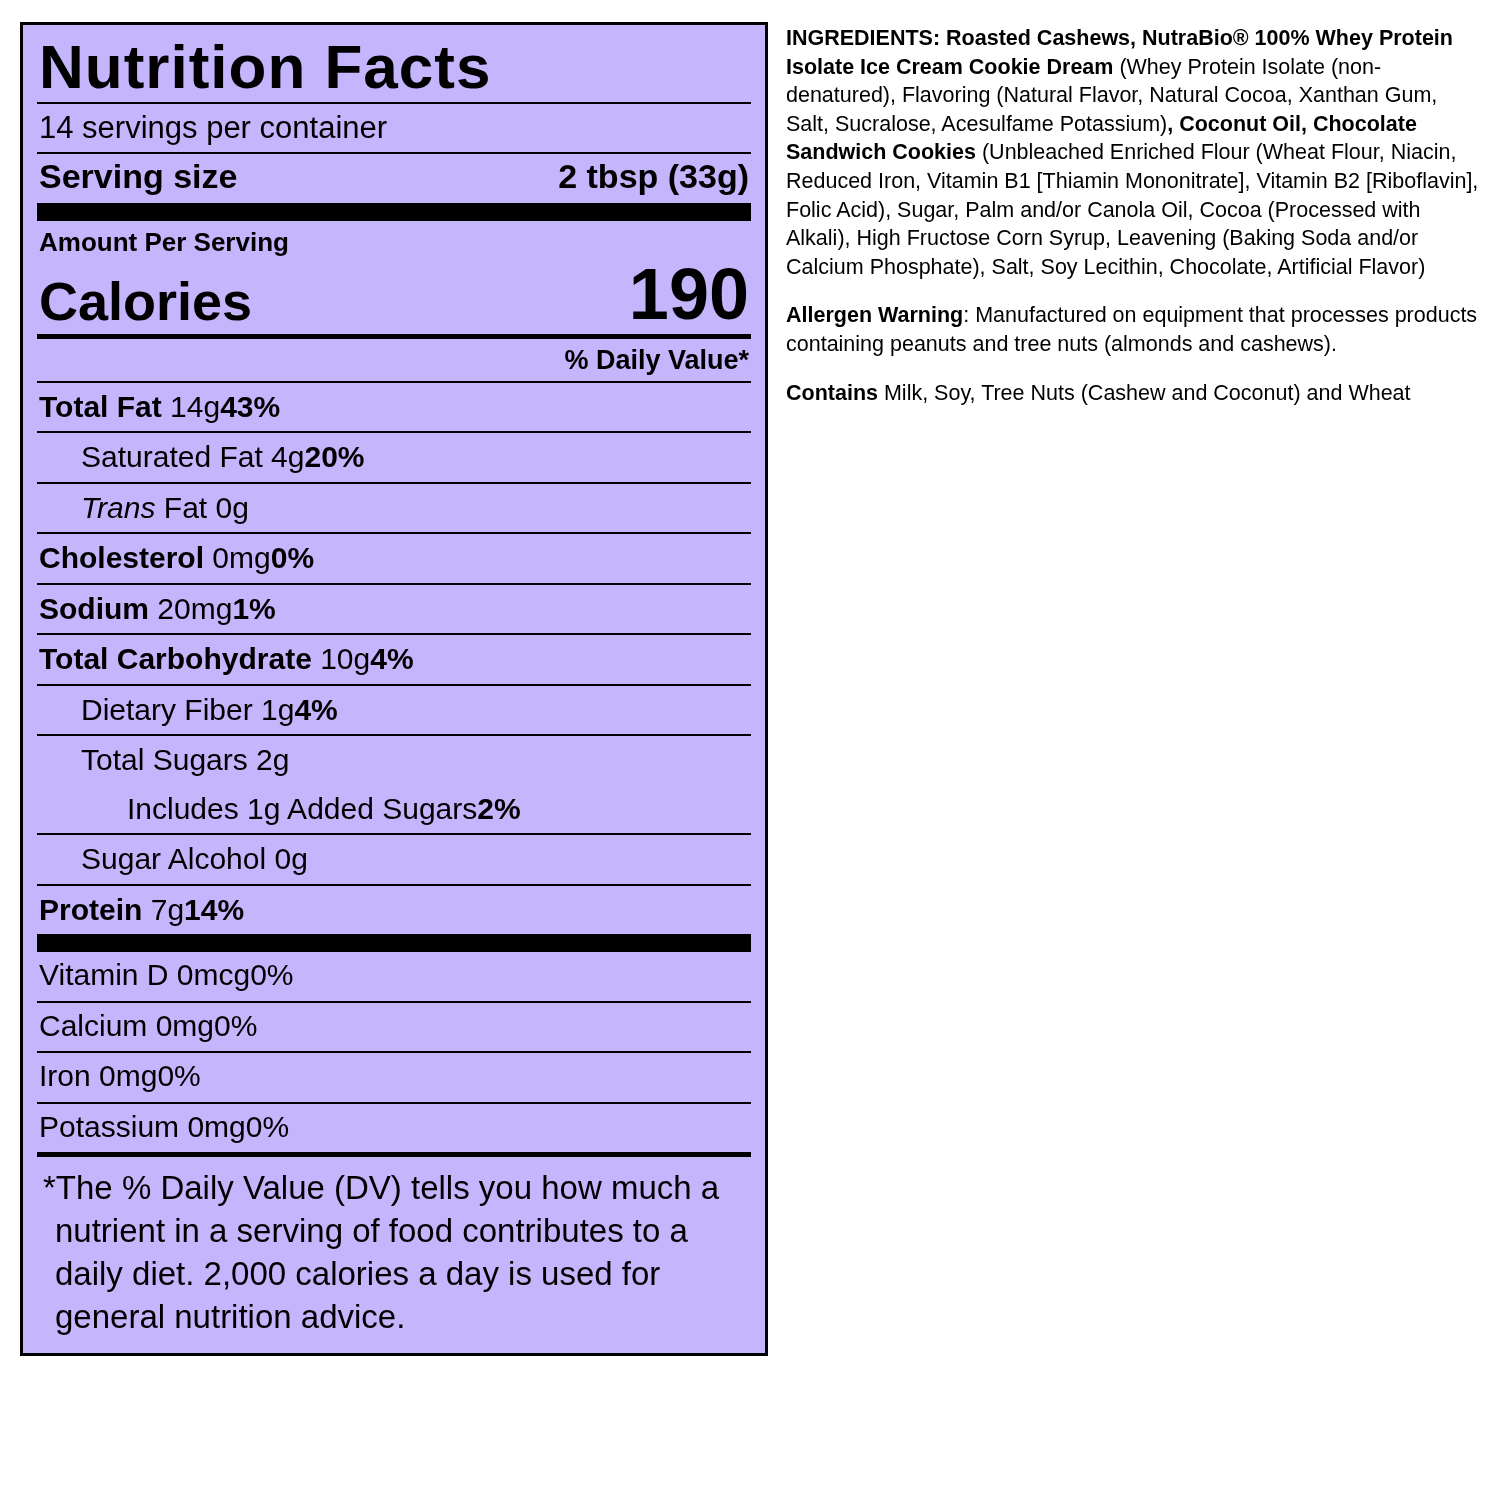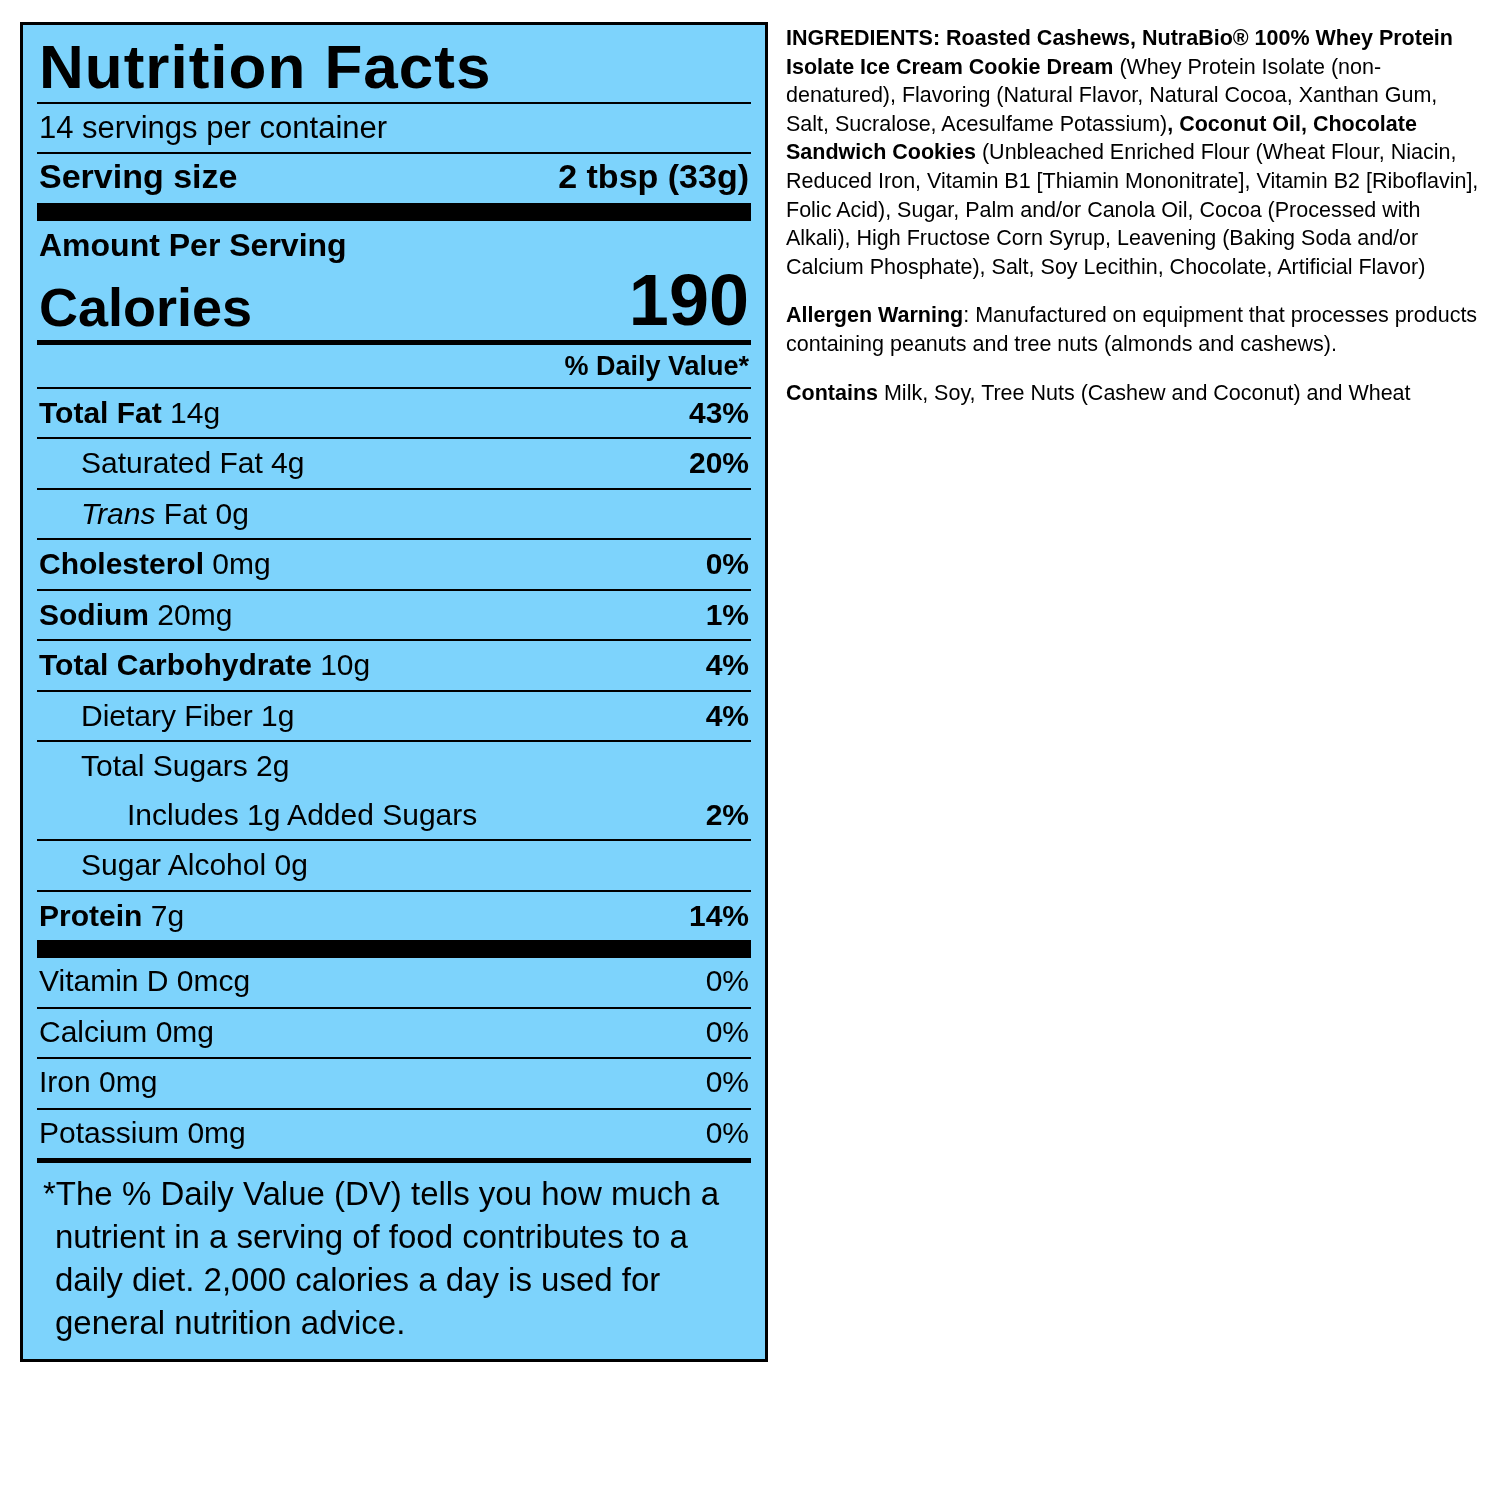--- a/index.html
+++ b/index.html
@@ -19,21 +19,21 @@
     background: #fff;
   }
 
   
   .nf-panel {
     position: absolute;
     left: 20px;
     top: 22px;
     width: 748px;
     border: 3px solid #000;
-    background: #7dd3fc;
+    background: #c4b5fd;
     padding: 8px 14px 14px 14px;
   }
   .nf-title {
     font-size: 62px;
     font-weight: 700;
     line-height: 1.02;
     letter-spacing: 1px;
     margin: 2px 0 4px 2px;
     white-space: nowrap;
   }
@@ -48,42 +48,41 @@
   }
   .nf-serving-size {
     display: flex;
     justify-content: space-between;
     align-items: baseline;
     font-size: 34px;
     font-weight: 700;
     padding: 3px 2px 7px 2px;
   }
   .nf-amount {
-    font-size: 32px;
+    font-size: 26px;
     font-weight: 700;
     padding: 6px 2px 0 2px;
   }
   .nf-cal-row {
     display: flex;
     justify-content: space-between;
     align-items: flex-end;
     padding: 0 2px 4px 2px;
   }
   .nf-cal-label { font-size: 54px; font-weight: 700; line-height: 1.05; }
   .nf-cal-value { font-size: 72px; font-weight: 700; line-height: 1.0; }
 
   .nf-dv-head {
     text-align: right;
     font-size: 27px;
     font-weight: 700;
     padding: 6px 2px 5px 2px;
   }
   .nf-row {
     display: flex;
-    justify-content: space-between;
     align-items: baseline;
     font-size: 30px;
     padding: 7px 2px 7px 2px;
     border-top: 2px solid #000;
     line-height: 1.15;
   }
   .nf-row.no-top { border-top: none; }
   .nf-row .name b { font-weight: 700; }
   .nf-row .dv { font-weight: 700; }
   .indent-1 { padding-left: 42px; }

